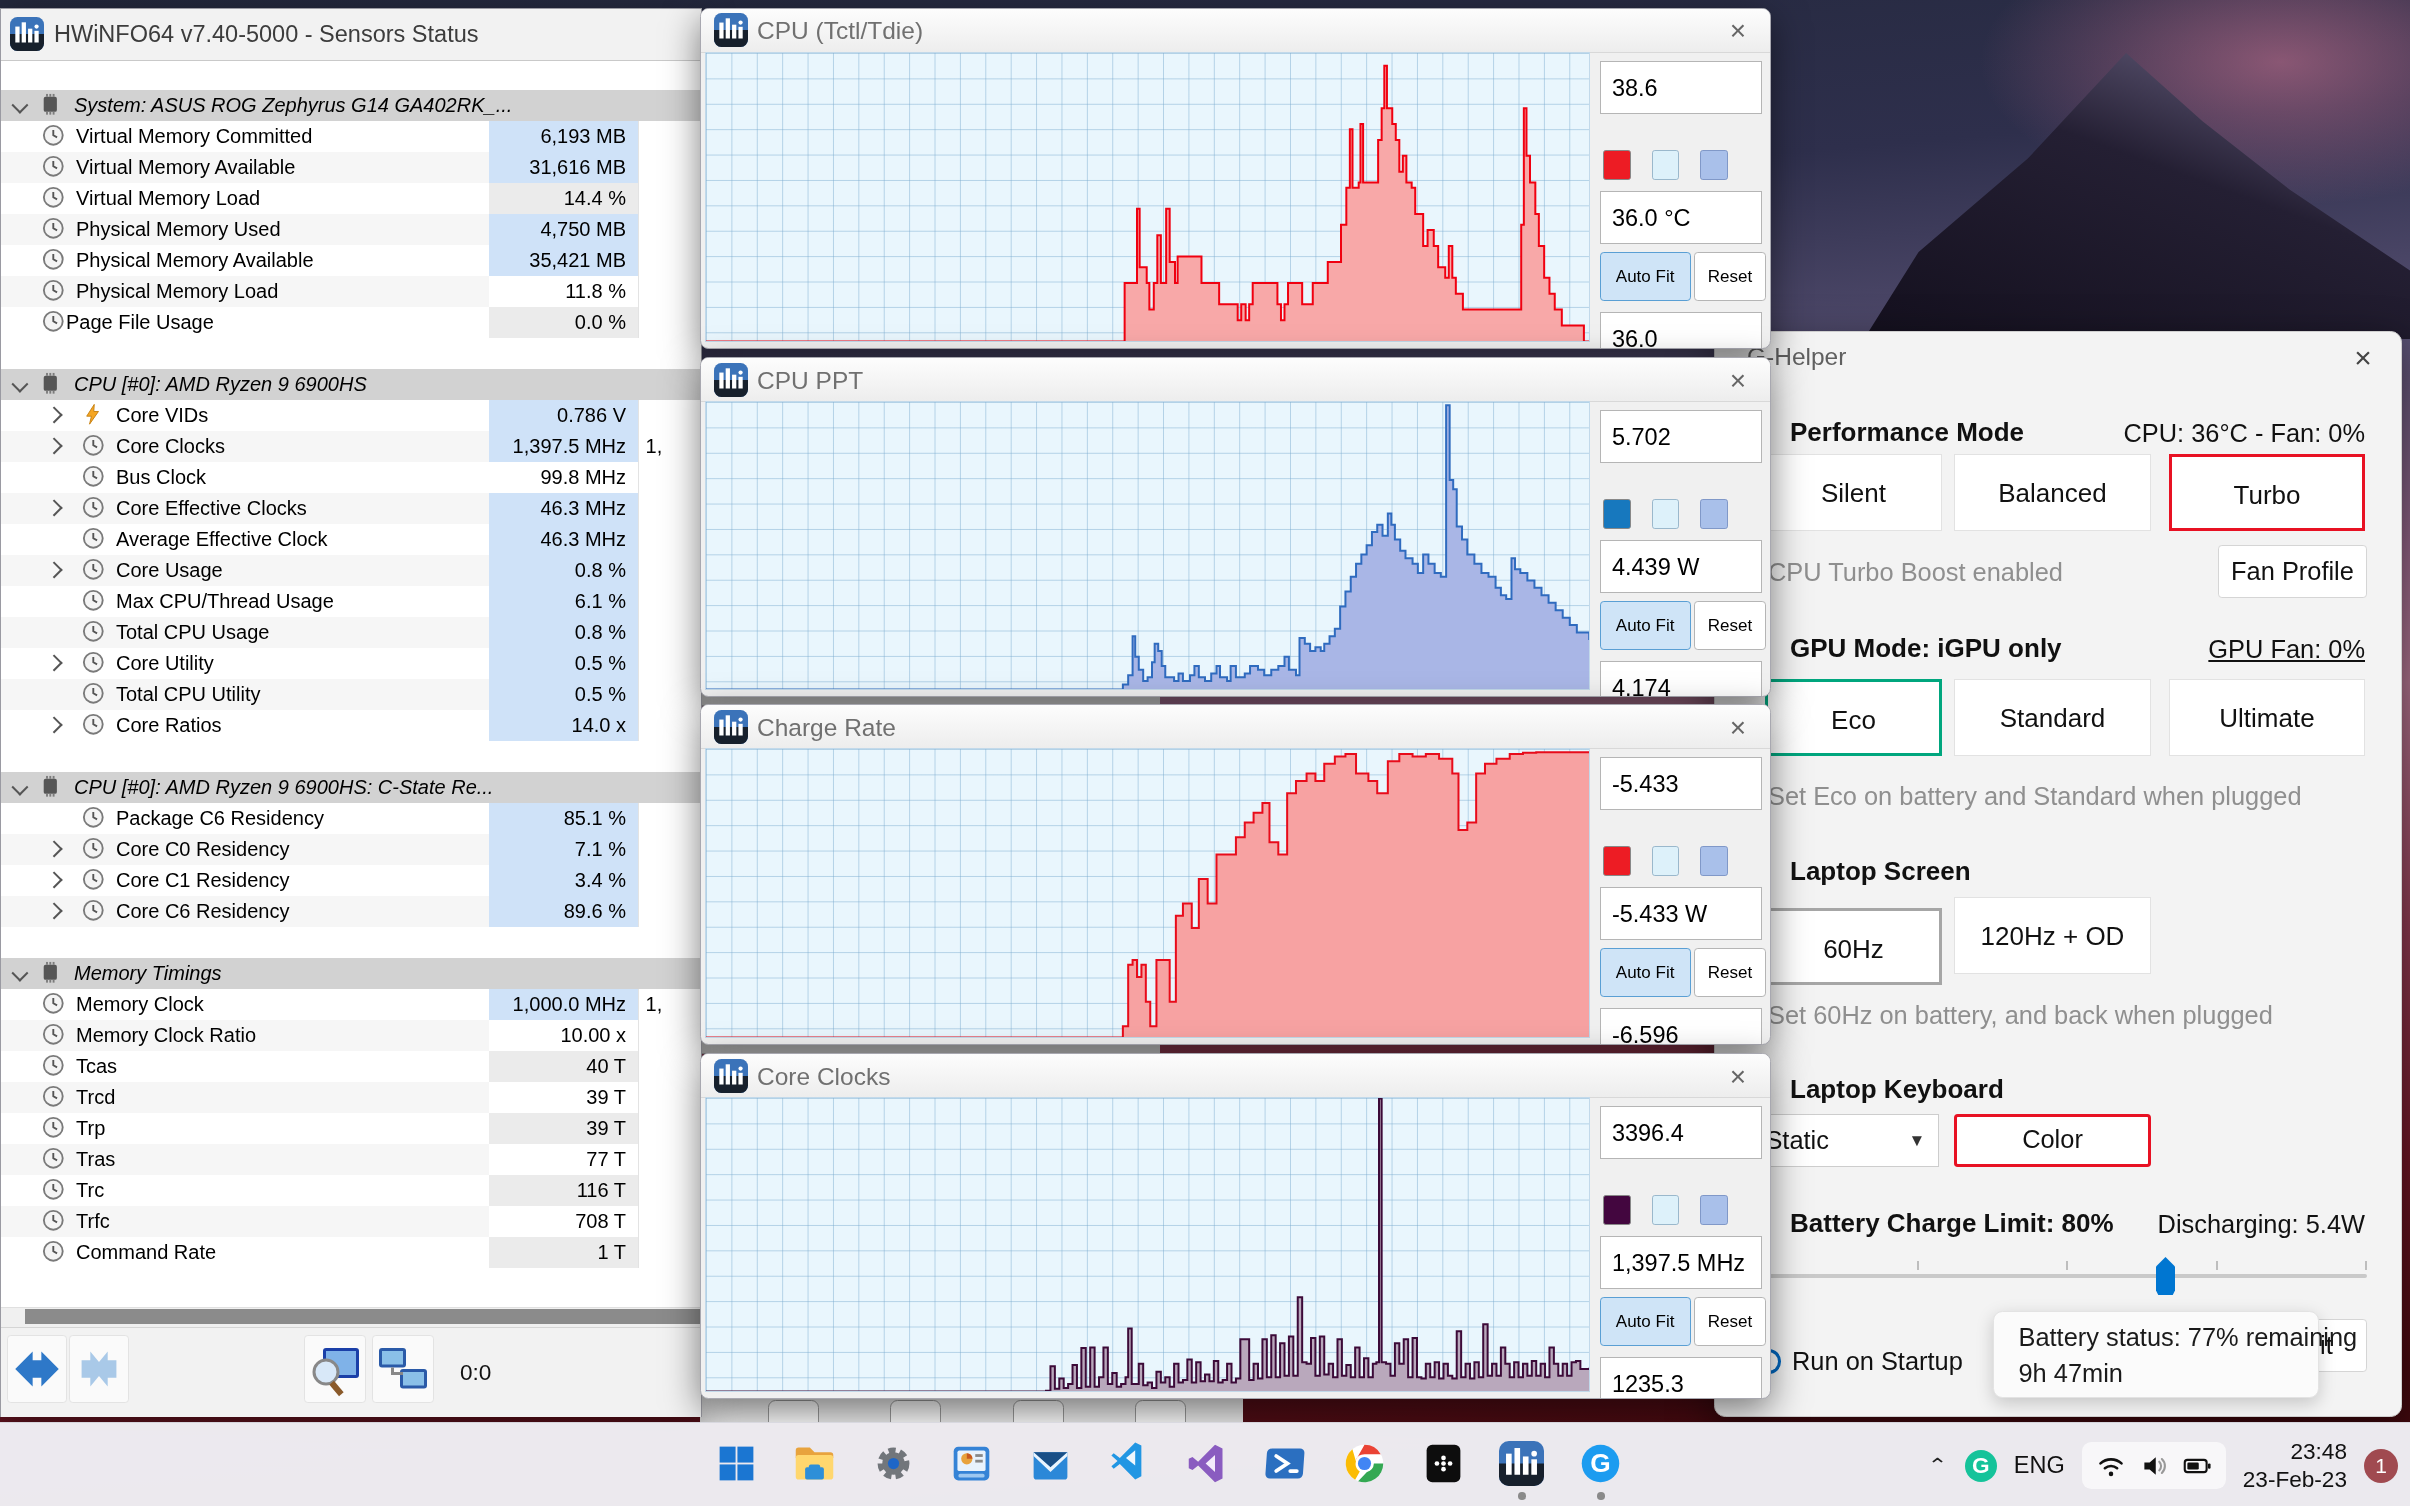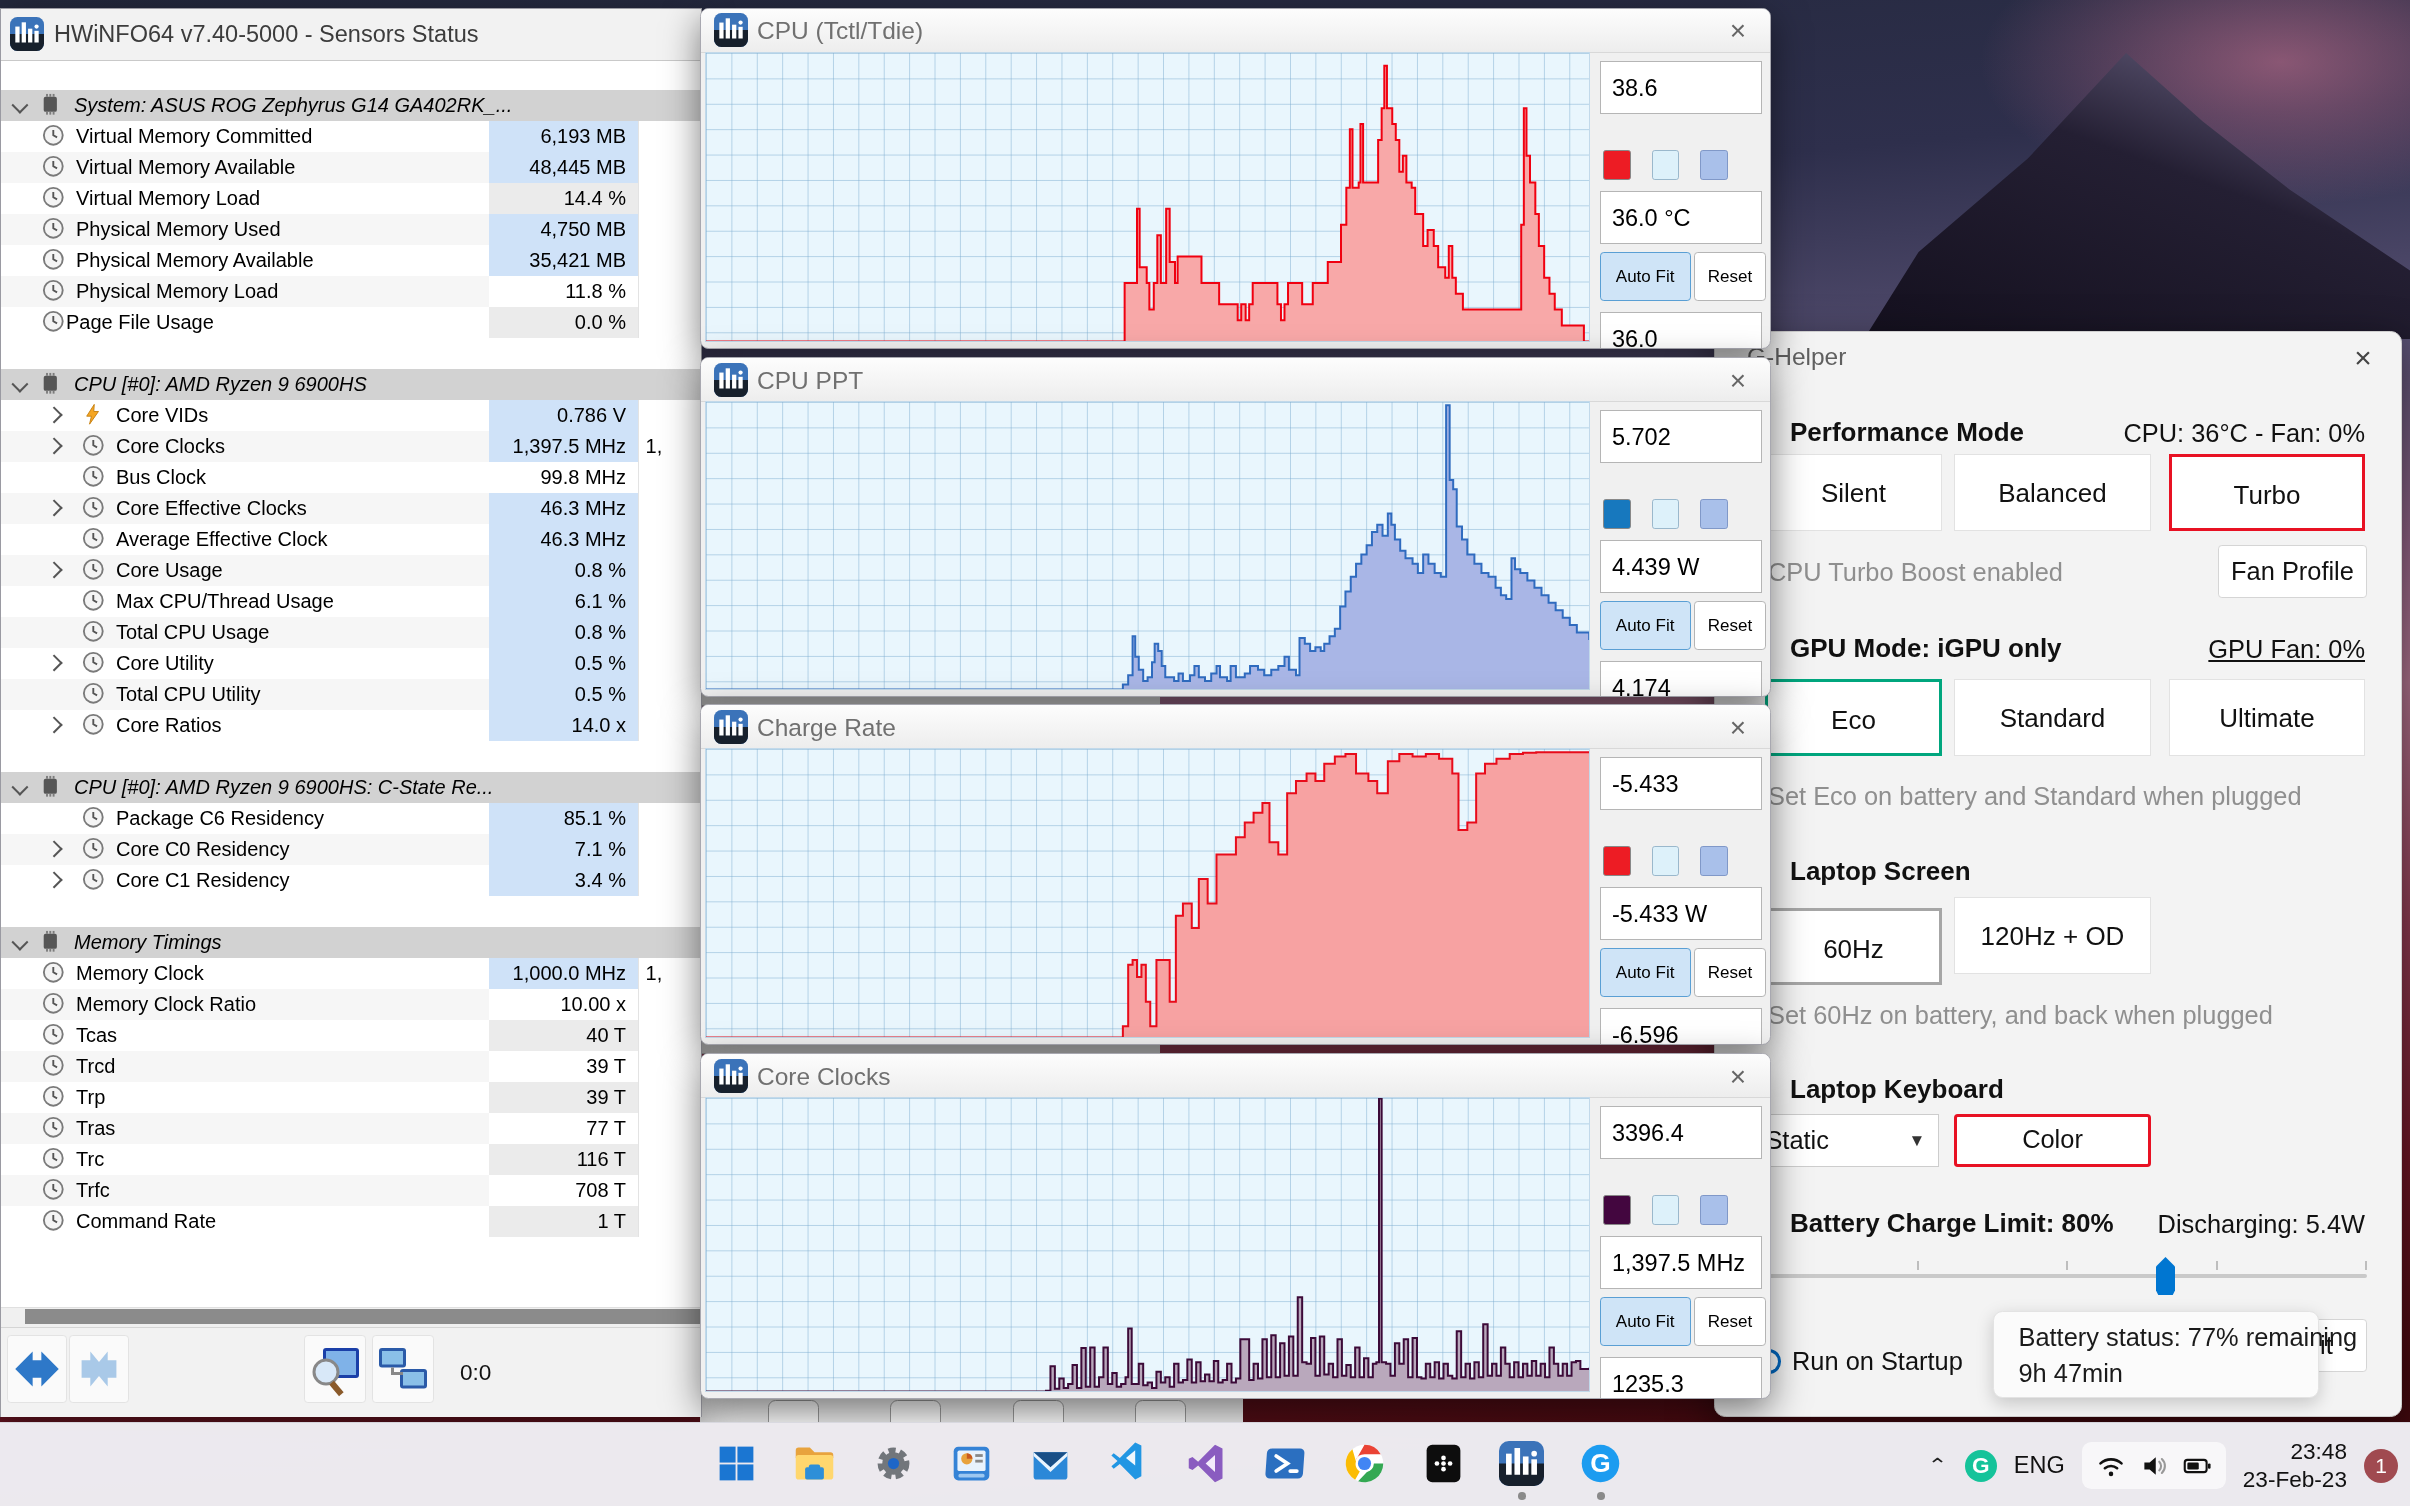--- a/index.html
+++ b/index.html
@@ -228,21 +228,21 @@
       </div>
       <div class="srow">
         <div class="ncell" style="background:#f6f6f6">
           <span class="sicon" style="left:41px"><svg viewBox="0 0 24 24">
               <circle cx="12" cy="12" r="10" fill="#f4f4f4" stroke="#7a7a7a" stroke-width="2"></circle>
               <path d="M12 6.5v5.5l4 2.2" stroke="#555" stroke-width="2" fill="none"></path>
             </svg></span>
           <span class="sname" style="left:75px">Virtual Memory Available</span>
         </div>
         <div class="vcell" style="background:#cfe2f8">
-          <span>48,445 MB</span>
+          <span>31,616 MB</span>
         </div>
         <div class="c2cell"></div>
       </div>
       <div class="srow">
         <div class="ncell" style="background:#ffffff">
           <span class="sicon" style="left:41px"><svg viewBox="0 0 24 24">
               <circle cx="12" cy="12" r="10" fill="#f4f4f4" stroke="#7a7a7a" stroke-width="2"></circle>
               <path d="M12 6.5v5.5l4 2.2" stroke="#555" stroke-width="2" fill="none"></path>
             </svg></span>
           <span class="sname" style="left:75px">Virtual Memory Load</span>
@@ -511,20 +511,34 @@
         <div class="ncell" style="background:#ffffff">
           <span class="chev right" style="left:47px"></span>
           <span class="sicon" style="left:81px"><svg viewBox="0 0 24 24">
               <circle cx="12" cy="12" r="10" fill="#f4f4f4" stroke="#7a7a7a" stroke-width="2"></circle>
               <path d="M12 6.5v5.5l4 2.2" stroke="#555" stroke-width="2" fill="none"></path>
             </svg></span>
           <span class="sname" style="left:115px">Core C1 Residency</span>
         </div>
         <div class="vcell" style="background:#cfe2f8">
           <span>3.4 %</span>
+        </div>
+        <div class="c2cell"></div>
+      </div>
+      <div class="srow">
+        <div class="ncell" style="background:#f6f6f6">
+          <span class="chev right" style="left:47px"></span>
+          <span class="sicon" style="left:81px"><svg viewBox="0 0 24 24">
+              <circle cx="12" cy="12" r="10" fill="#f4f4f4" stroke="#7a7a7a" stroke-width="2"></circle>
+              <path d="M12 6.5v5.5l4 2.2" stroke="#555" stroke-width="2" fill="none"></path>
+            </svg></span>
+          <span class="sname" style="left:115px">Core C6 Residency</span>
+        </div>
+        <div class="vcell" style="background:#cfe2f8">
+          <span>89.6 %</span>
         </div>
         <div class="c2cell"></div>
       </div>
       <div class="srow" style="background: rgb(255, 255, 255);"></div>
       <div class="srow group">
         <span class="chev down"></span>
         <span class="sicon" style="left:38px"><svg viewBox="0 0 24 24">
             <rect x="5" y="4" width="14" height="16" rx="2" fill="#565656"></rect>
             <rect x="7.5" y="1" width="2" height="3" fill="#7c7c7c"></rect>
             <rect x="11" y="1" width="2" height="3" fill="#7c7c7c"></rect>

